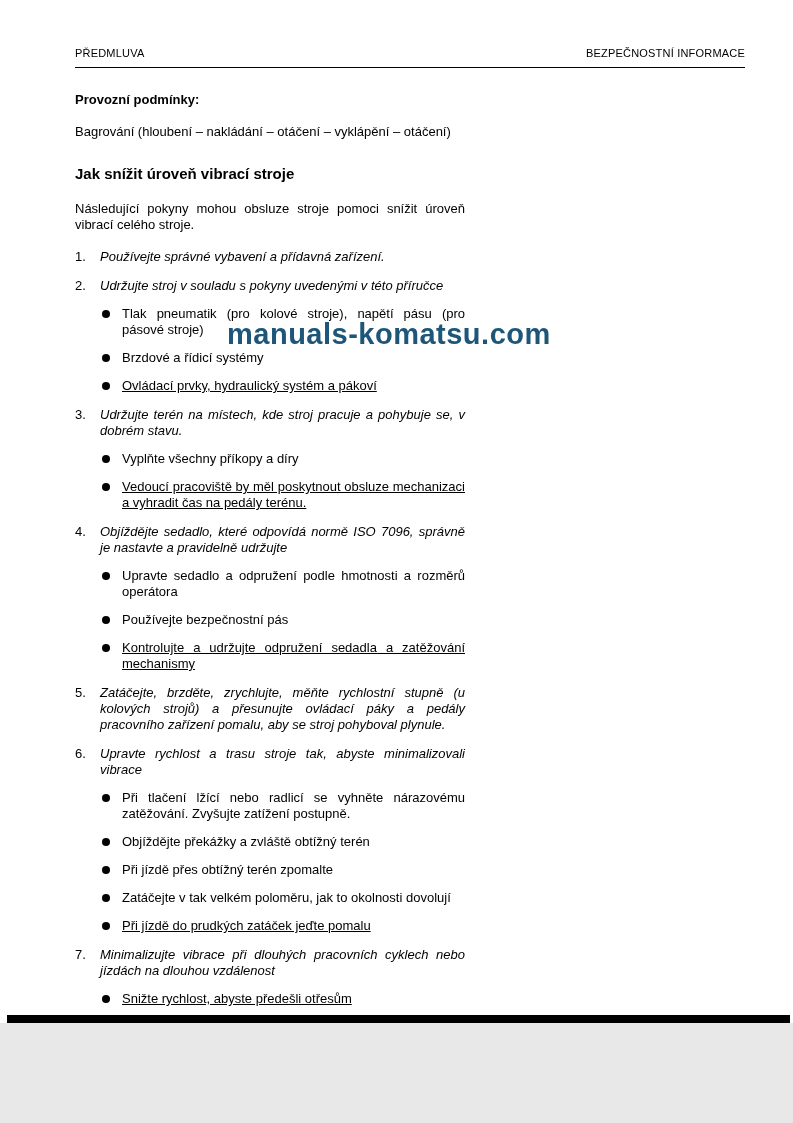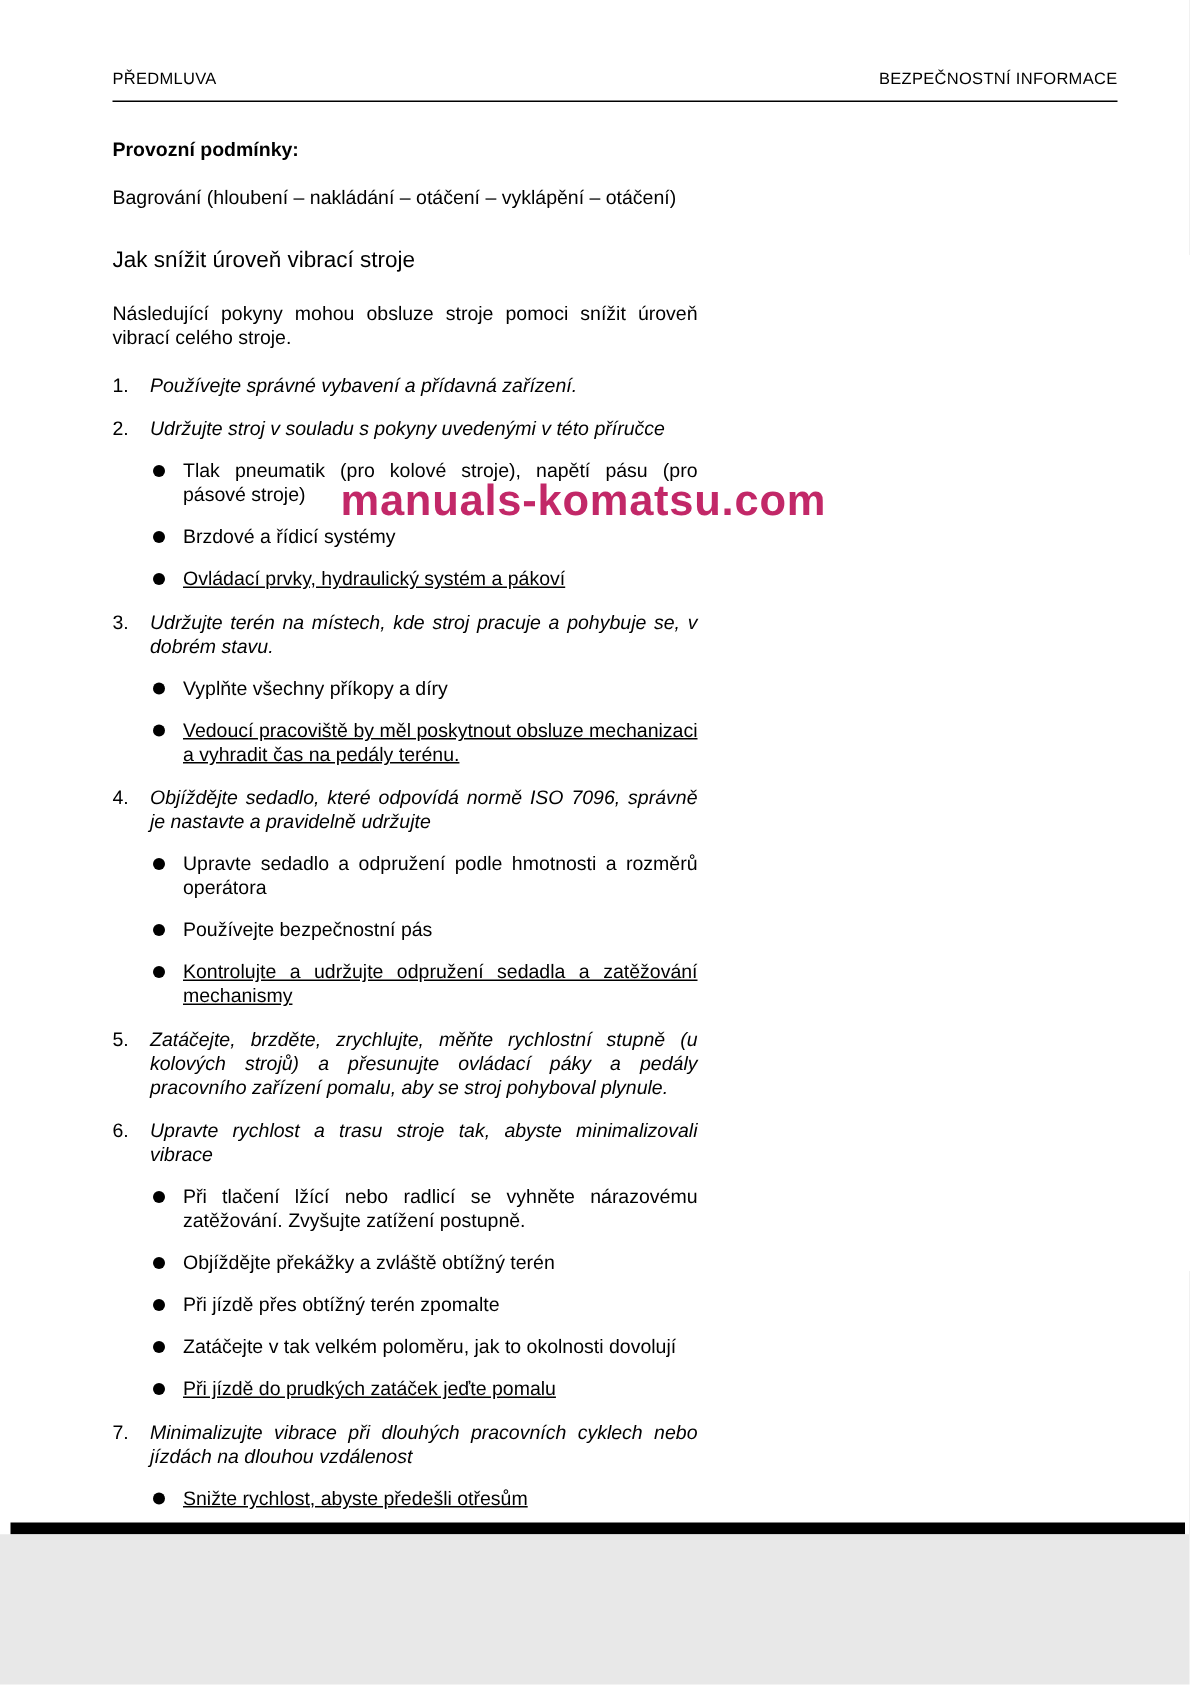--- a/index.html
+++ b/index.html
@@ -30,21 +30,21 @@
     position: absolute;
     top: 92px; left: 75px;
     width: 390px;
     font-size: 13px;
     line-height: 16px;
   }
   .cond-label { font-weight: bold; margin: 0 0 16px 0; }
   .cond-text  { margin: 0 0 26px 0; }
   .section-title {
     font-size: 15px;
-    font-weight: normal;
+    font-weight: bold;
     margin: 0 0 19px 0;
   }
   .intro { margin: 0 0 16px 0; text-align: justify; }
   .item { display: flex; margin-bottom: 13px; }
   .num { flex: 0 0 25px; }
   .item-body { flex: 1; min-width: 0; }
   .item-text { text-align: justify; font-style: italic; }
   .bullets { margin-top: 12px; }
   .bullet { display: flex; margin-bottom: 12px; }
   .bullet:last-child { margin-bottom: 0; text-decoration: underline; }
@@ -56,21 +56,21 @@
     width: 8px; height: 8px;
     border-radius: 50%;
     background: #000;
   }
   .bullet-text { flex: 1; text-align: justify; }
   .watermark {
     position: absolute;
     top: 318px; left: 227px;
     font-size: 29px;
     font-weight: bold;
-    color: #be185d;
+    color: #0c4a6e;
     opacity: 0.93;
     white-space: nowrap;
     letter-spacing: 0.5px;
   }
   .footer {
     position: absolute;
     top: 1076px; left: 75px; right: 48px;
     display: flex;
     justify-content: space-between;
     font-size: 12.5px;

